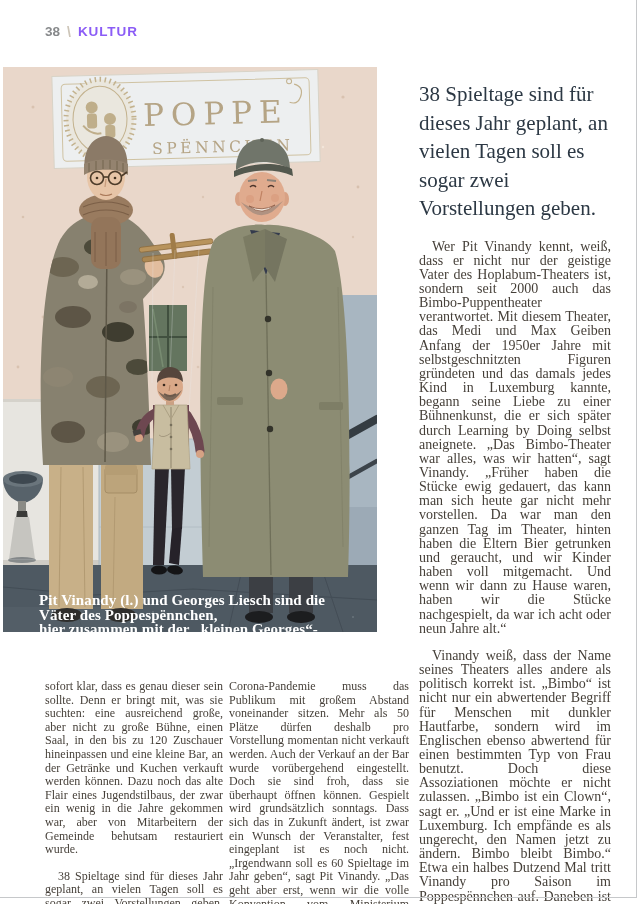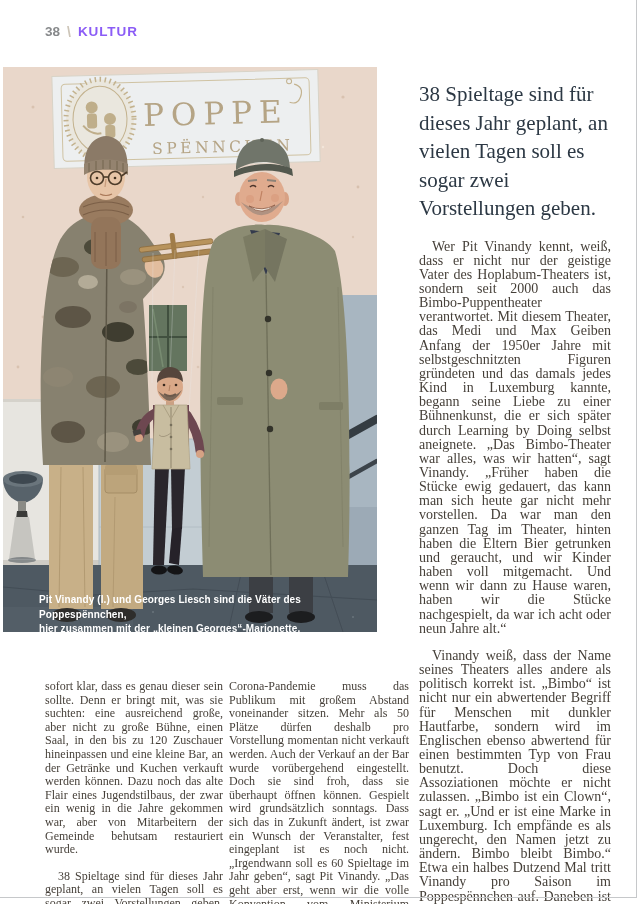--- a/index.html
+++ b/index.html
@@ -13,21 +13,21 @@
   .hdr{position:absolute;left:45px;top:24px;display:flex;align-items:flex-start;gap:7px;
        font-family:"Liberation Sans",sans-serif;font-size:13.5px;font-weight:700;}
   .hdr .num{color:#87898b;}
   .hdr .sep{color:#cdc5b8;font-size:14px;}
   .hdr .sec{color:#8b5cf6;letter-spacing:.9px;}
 
   
   figure.photo{position:absolute;left:3px;top:67px;width:374px;height:565px;margin:0;}
   figure.photo svg{display:block;}
   .photo-caption{position:absolute;left:36px;top:526px;width:316px;
-       font-family:Liberation Sans, sans-serif;font-weight:700;font-size:10px;line-height:14.5px;
+       font-family:Liberation Serif, serif;font-weight:700;font-size:15px;line-height:14.5px;
        color:#ffffff;letter-spacing:.1px;}
   .photo-caption span{display:block;}
 
   
   .bodytext p{font-size:14px;line-height:14.15px;margin:0 0 13px 0;text-align:justify;
        color:#453f38;hyphens:auto;}
   .bodytext p.indent{text-indent:13px;}
   .right-col{position:absolute;left:419px;top:80px;width:192px;}
   .pull-quote{font-family:"Liberation Serif",serif;font-weight:400;font-size:21px;
        line-height:28.5px;color:#2c3844;margin:0 0 17px 0;}

